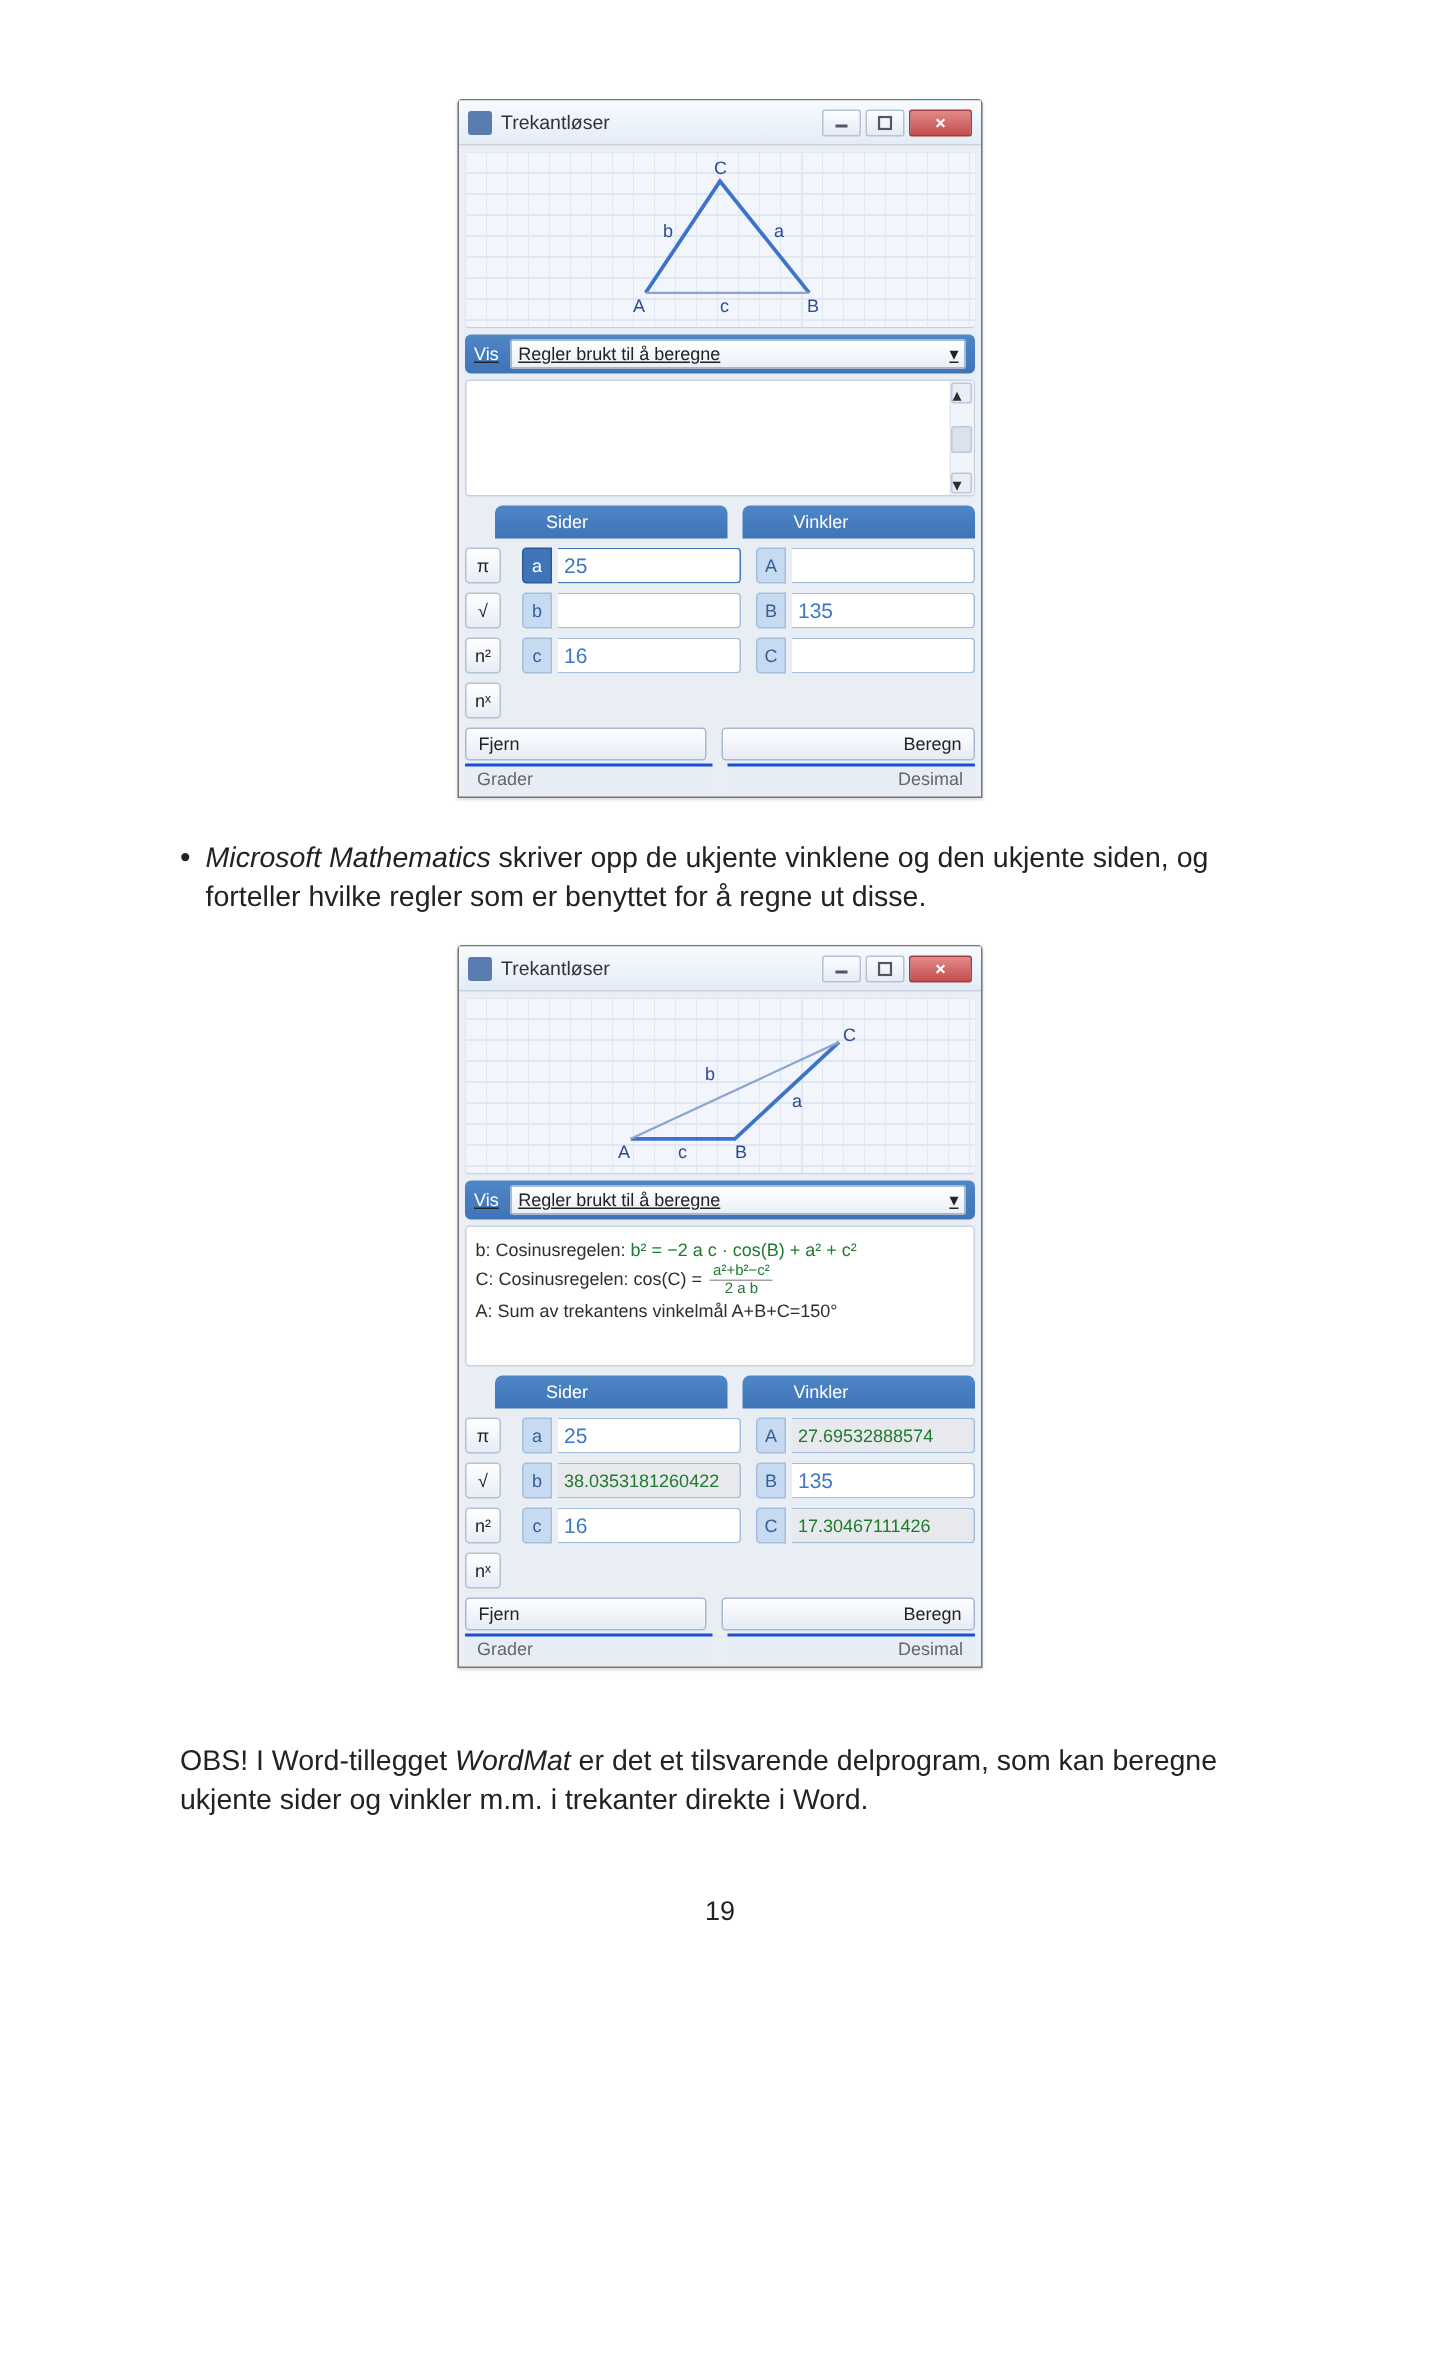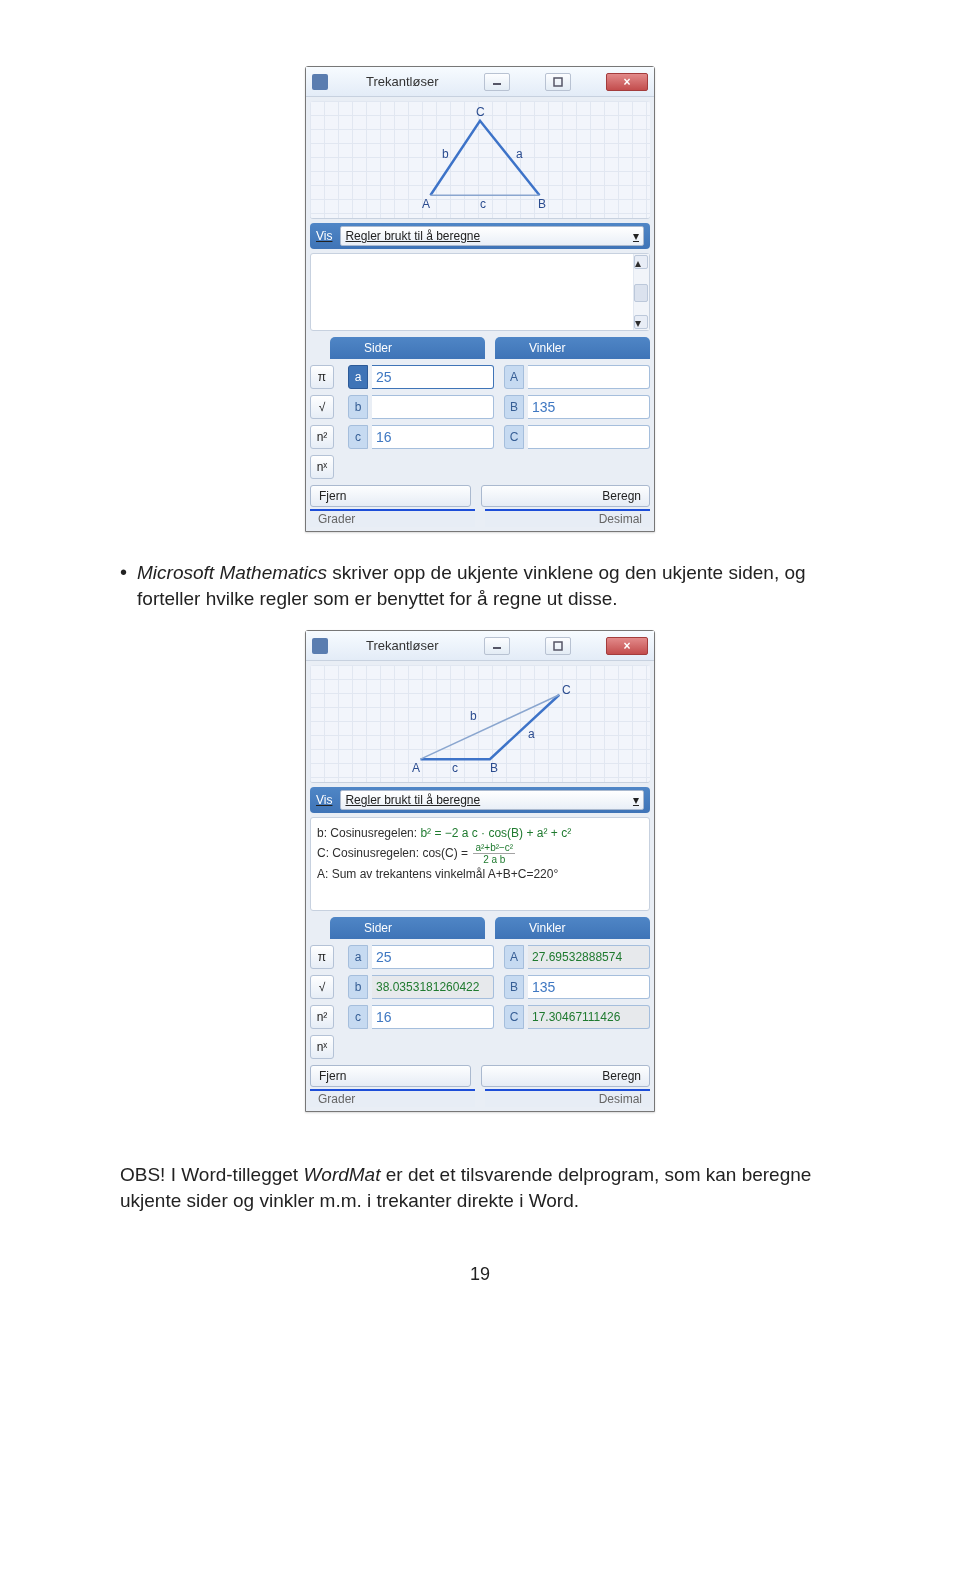--- a/index.html
+++ b/index.html
@@ -19,21 +19,21 @@
   .shot-wrap { width: 100%; display: flex; justify-content: center; margin: 6px 0 28px 0; }
   .shot {
     width: 350px; background: #e9eef5;
     border: 1px solid #777; border-radius: 3px 3px 0 0;
     font-size: 12px; color: #222;
     box-shadow: 0 1px 2px rgba(0,0,0,0.15);
   }
   .titlebar {
     display: flex; align-items: center; height: 30px;
     background: linear-gradient(#f7fbff, #e3ecf7);
-    border-bottom: 1px solid #c7d1df; padding: 0 6px; gap: 32px;
+    border-bottom: 1px solid #c7d1df; padding: 0 6px;
   }
   .tb-icon { width: 16px; height: 16px; background: #5a7db0; border-radius: 2px; margin-right: 6px; }
   .tb-title { flex: 1; font-size: 13px; color: #333; }
   .tb-btn { width: 26px; height: 18px; border: 1px solid #b8c2d2; border-radius: 2px; margin-left: 3px;
             background: linear-gradient(#fcfdff,#e3ecf5); display:flex; align-items:center; justify-content:center; }
   .tb-btn.close { width: 42px; background: linear-gradient(#e28a8a,#c34d4d); border-color:#a33c3c; color:#fff; font-weight:bold; }
   .tb-btn svg { display:block; }
 
   .tri-area {
     background: #f2f5fb;
@@ -262,21 +262,21 @@
     </div>
 
     <div class="results tall">
       <div class="line">
         <span>b: Cosinusregelen: </span><span style="color:#1f7a2f;">b² = −2 a c · cos(B) + a² + c²</span>
       </div>
       <div class="line">
         <span>C: Cosinusregelen: cos(C) = </span>
         <span class="green-frac"><span class="num">a²+b²−c²</span><span class="den">2 a b</span></span>
       </div>
-      <div class="line">A: Sum av trekantens vinkelmål A+B+C=220°</div>
+      <div class="line">A: Sum av trekantens vinkelmål A+B+C=150°</div>
     </div>
 
     <div class="tabs-row">
       <div class="tab">Sider</div>
       <div class="tab">Vinkler</div>
     </div>
 
     <div class="inputs-row">
       <div class="inputs-col" style="flex:0 0 28px;">
         <div class="sym">π</div>

